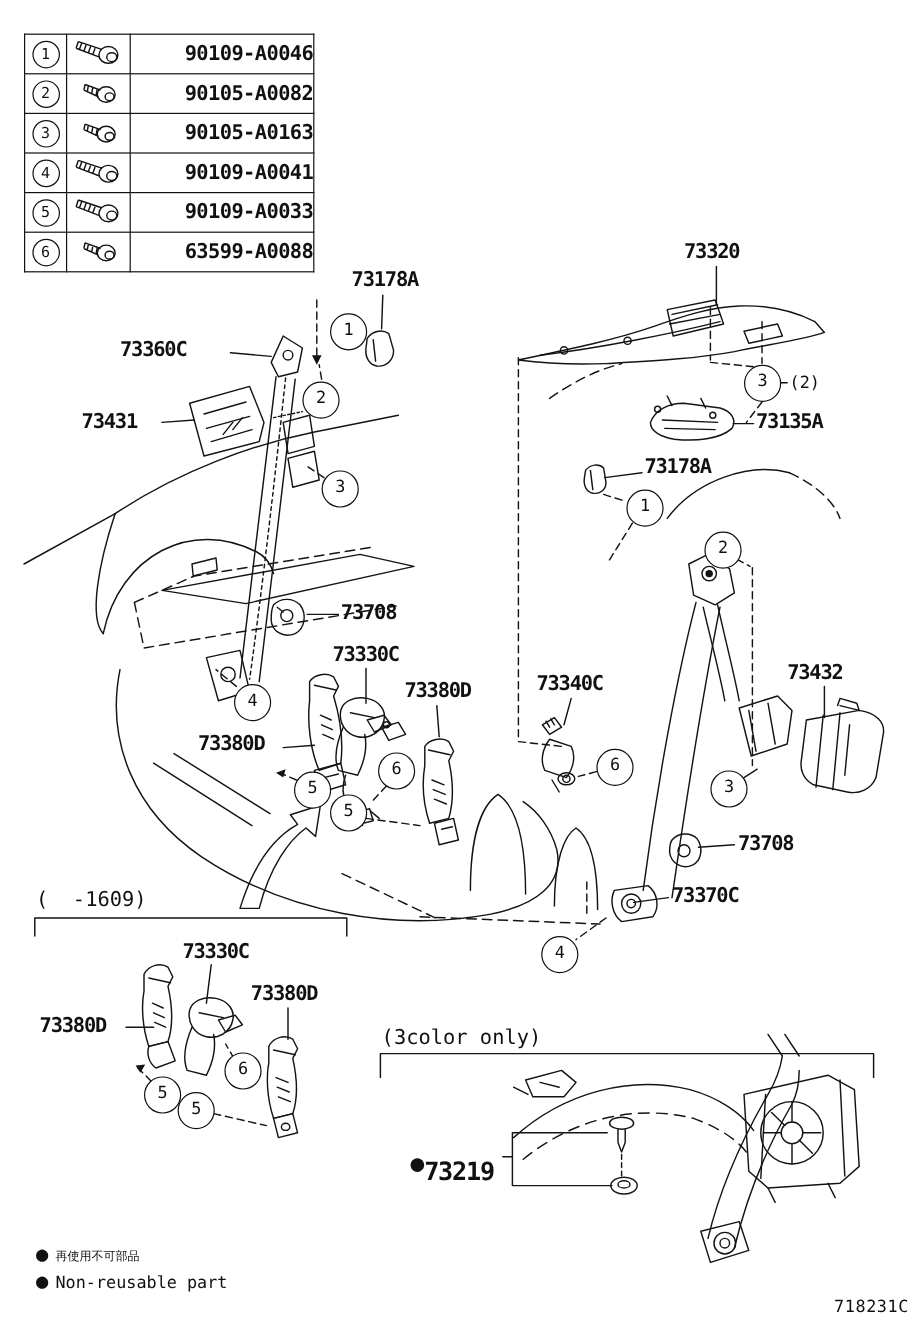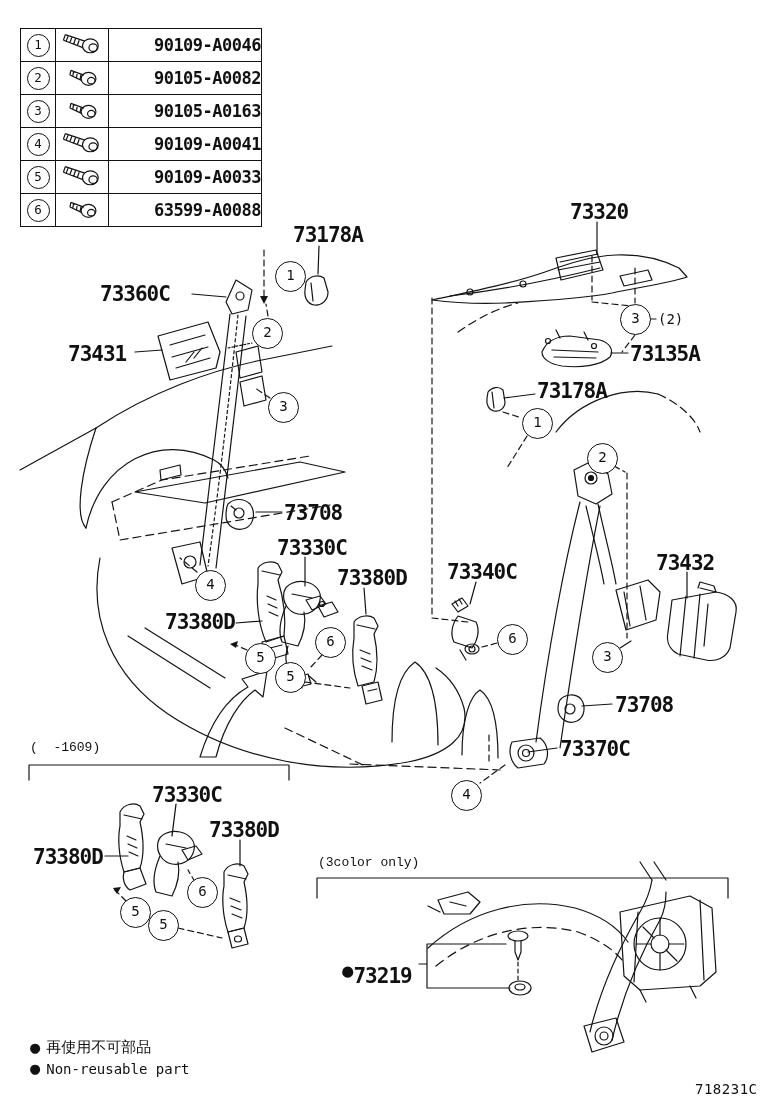--- a/index.html
+++ b/index.html
@@ -11,30 +11,30 @@
   
   .ftable{position:absolute;left:20px;top:28px;z-index:3;border-collapse:collapse;background:#fff;}
   .ftable td{border:1.4px solid #111;padding:0;height:32px;}
   .ftable td.numc{width:34px;text-align:center;}
   .ftable td.iconc{width:52px;text-align:center;}
   .ftable td.pnc{width:152px;text-align:right;font-weight:700;font-size:17px;letter-spacing:-0.5px;}
   .refcircle{display:inline-block;width:21px;height:21px;border:1.3px solid #111;border-radius:50%;
              font-size:12.5px;line-height:20px;text-align:center;font-weight:500;}
 
   
-  .plabel{position:absolute;z-index:3;font-weight:700;font-size:21px;line-height:1;
+  .plabel{position:absolute;z-index:3;font-weight:700;font-size:17px;line-height:1;
           letter-spacing:-1px;white-space:pre;}
   
-  .note{position:absolute;z-index:3;font-size:13px;line-height:1.25;white-space:pre;font-family:Liberation Mono, monospace;}
+  .note{position:absolute;z-index:3;font-size:17px;line-height:1.25;white-space:pre;}
   .callout{position:absolute;z-index:3;width:29px;height:29px;border:1.5px solid #111;border-radius:50%;
            background:#fff;text-align:center;font-size:14px;line-height:27px;}
   .qty{position:absolute;z-index:3;font-size:14px;}
   .legend-row{position:absolute;z-index:3;display:flex;align-items:center;gap:6px;}
   .legend-bullet{font-size:17px;line-height:1;}
-  .legend-jp{font-size:15px;font-family:"DejaVu Sans",sans-serif;}
+  .legend-jp{font-size:10px;font-family:"DejaVu Sans",sans-serif;}
   .legend-en{font-size:14px;text-align:center;}
   .doccode{position:absolute;z-index:3;font-size:14px;letter-spacing:0.5px;}
   .p73219{position:absolute;z-index:3;display:flex;align-items:center;}
   .p73219 .legend-bullet{font-size:19px;}
   .p73219 .lbl{font-weight:700;font-size:21px;letter-spacing:-1px;margin-top:12px;}
 </style>
 </head>
 <body>
 
 <div class="canvas">

